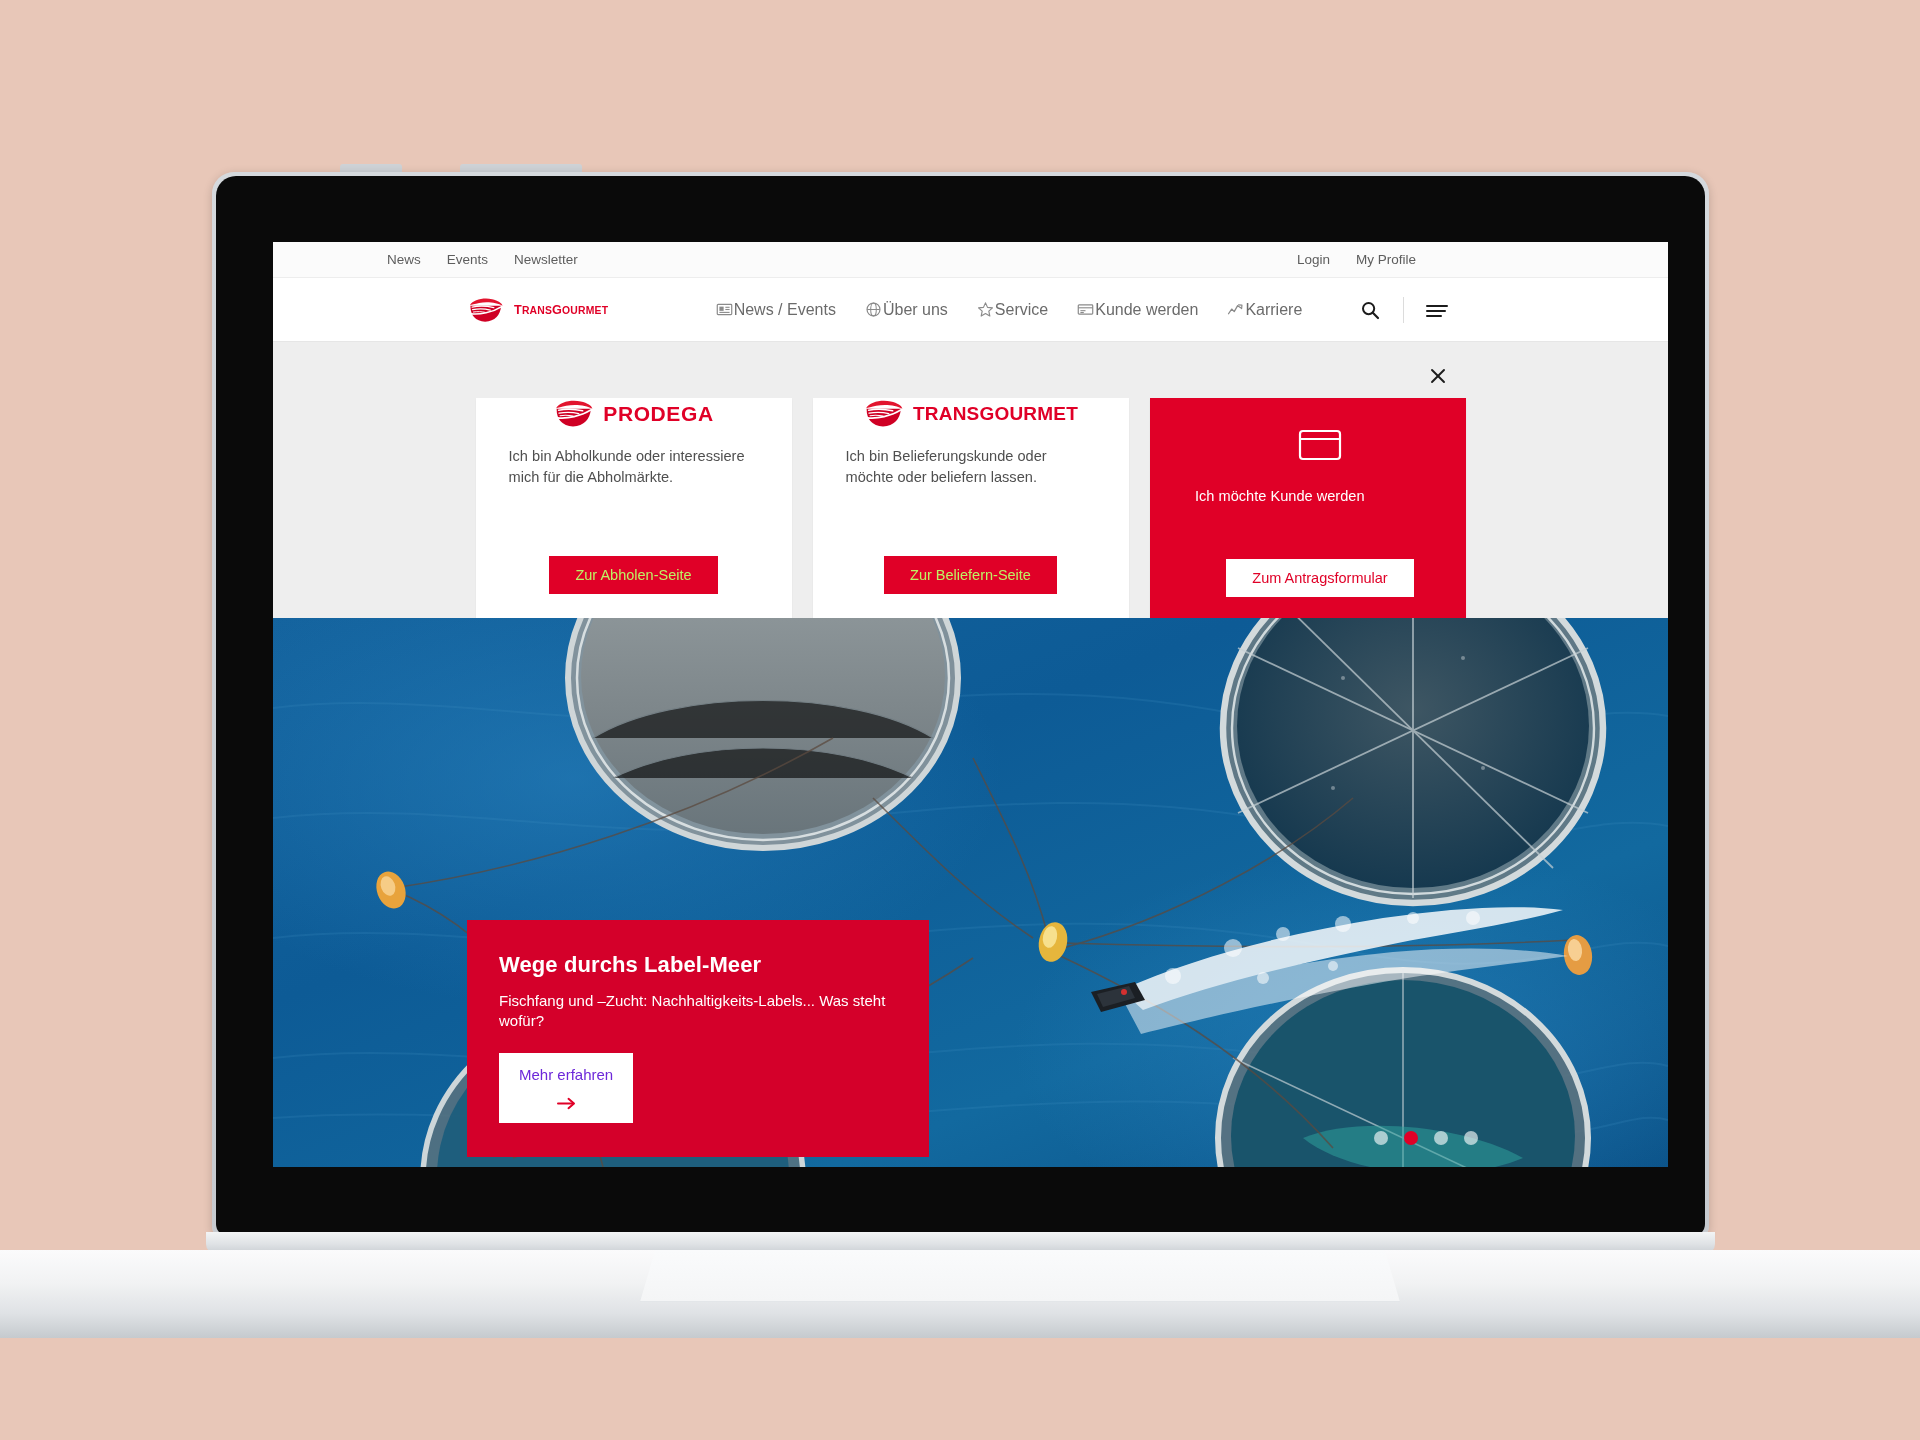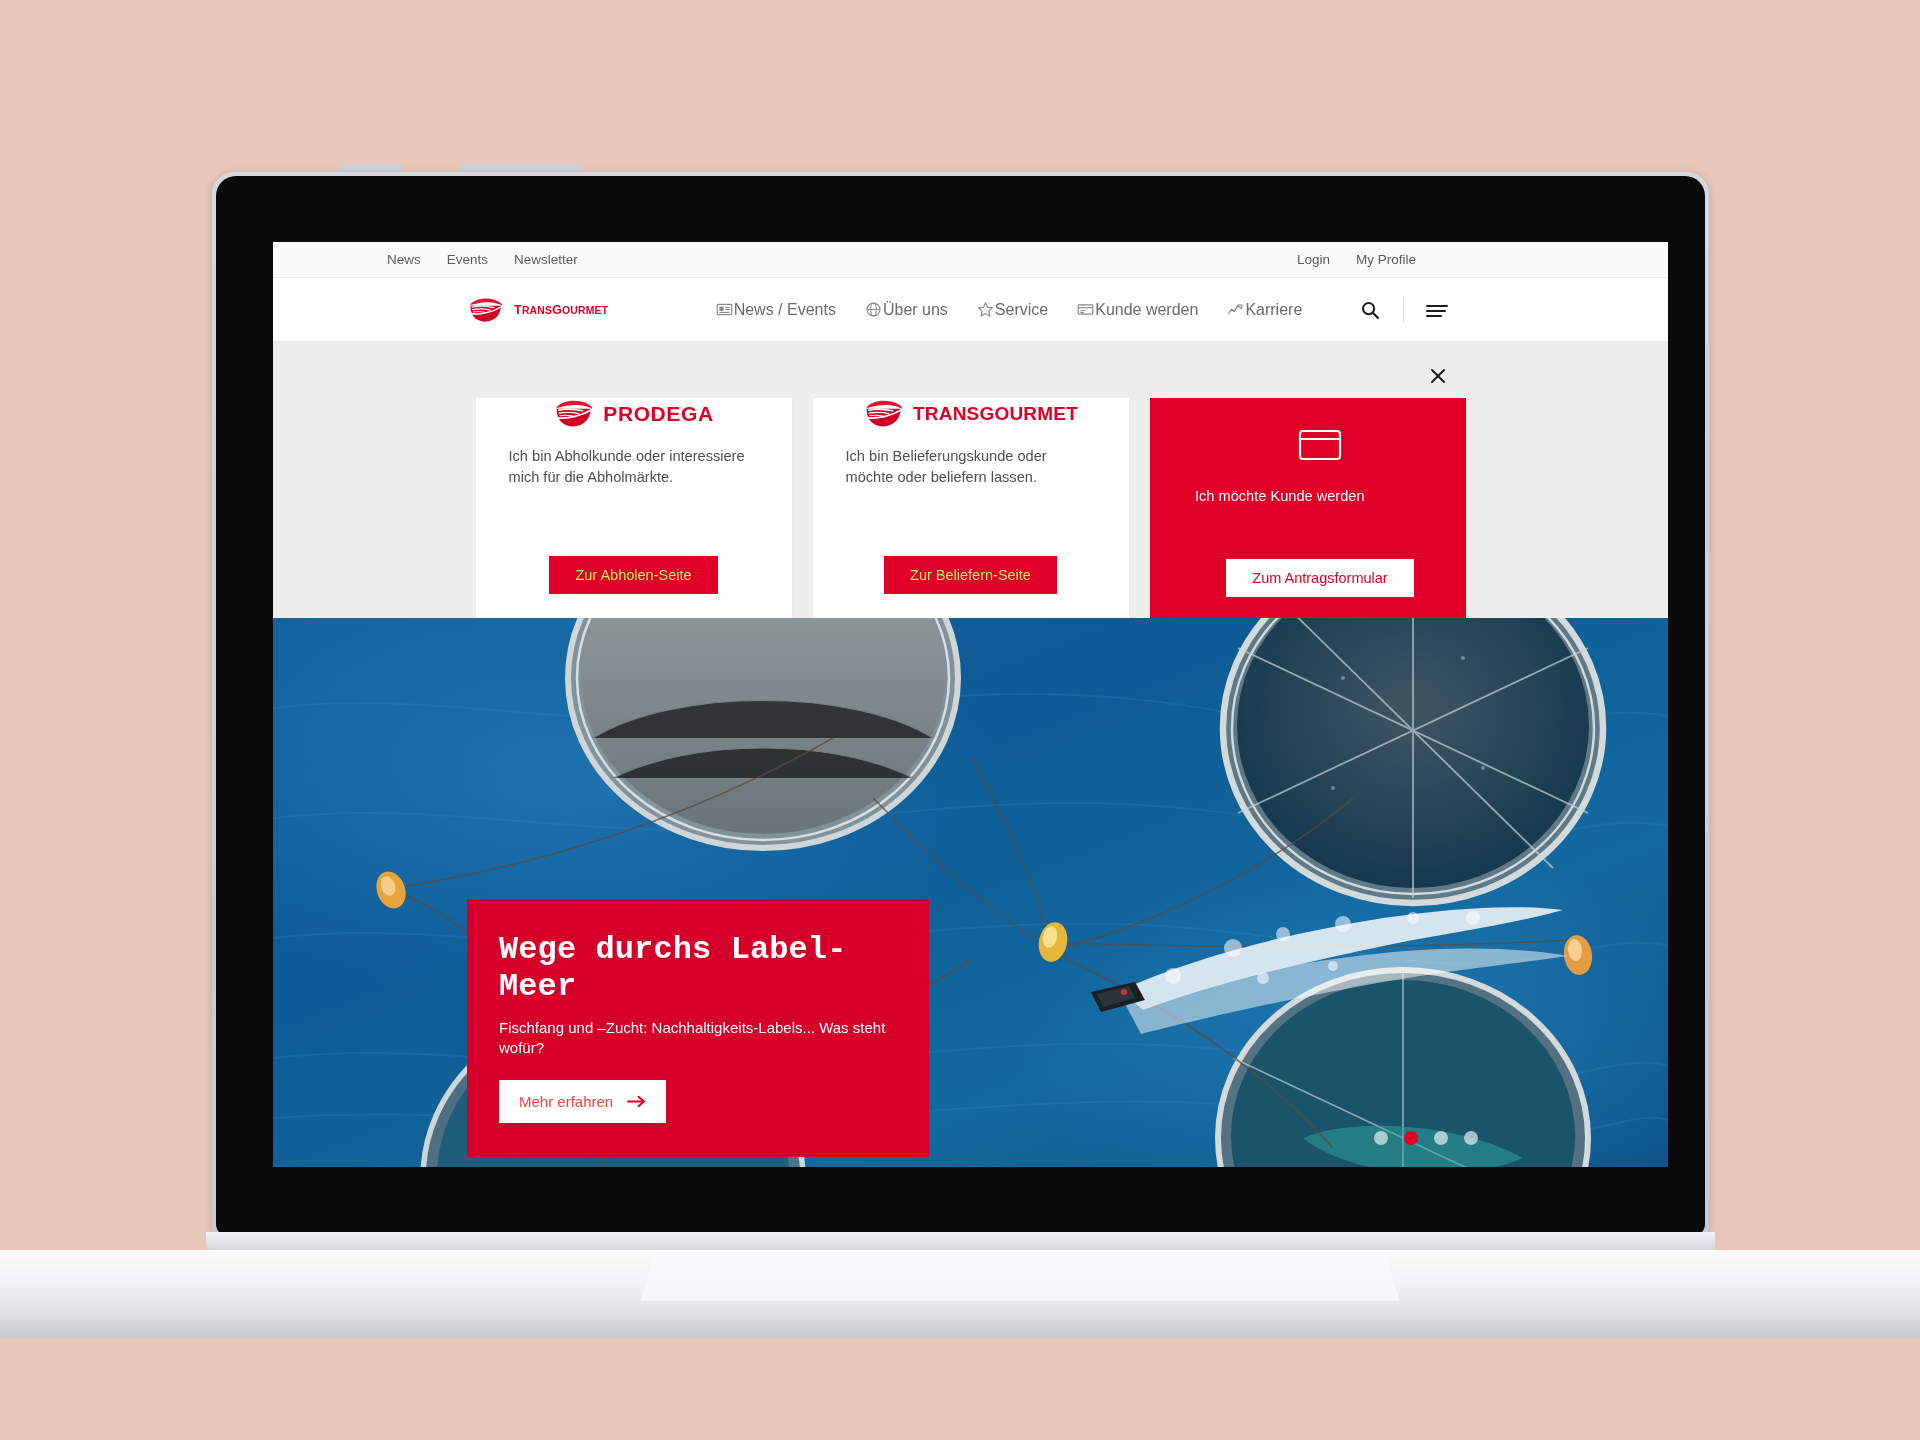--- a/index.html
+++ b/index.html
@@ -158,26 +158,26 @@
     height: 549px;
     overflow: hidden;
     background: #0b5a93;
   }
   .hero-img { position: absolute; inset: 0; }
   .hero-teaser {
     position: absolute; left: 194px; bottom: 10px;
     width: 462px; background: #d4002a;
     padding: 32px 40px 34px 32px;
   }
-  .hero-title { font-size: 32px; font-weight: 700; color: #fff; letter-spacing: .1px; font-family: Liberation Mono, monospace; }
+  .hero-title { font-size: 22px; font-weight: 700; color: #fff; letter-spacing: .1px; }
   .hero-sub { margin-top: 13px; font-size: 15px; color: #fff; line-height: 1.35; }
   .hero-btn {
-    margin-top: 22px; background: #fff; color: #ef4444;
+    margin-top: 22px; background: #fff; color: #6d28d9;
     font-size: 15px; padding: 13px 20px; border: none; cursor: pointer;
-    display: inline-flex; align-items: center; gap: 14px;
+    display: inline-flex; align-items: center; gap: 14px; flex-direction: column;
   }
   .hero-dots {
     position: absolute; right: 190px; bottom: 22px;
     display: flex; align-items: center; gap: 16px;
   }
   .dot { width: 14px; height: 14px; border-radius: 50%; background: rgba(255,255,255,.62); cursor: pointer; }
   .dot.active { background: #e00027; }
 </style>
 </head>
 <body>

